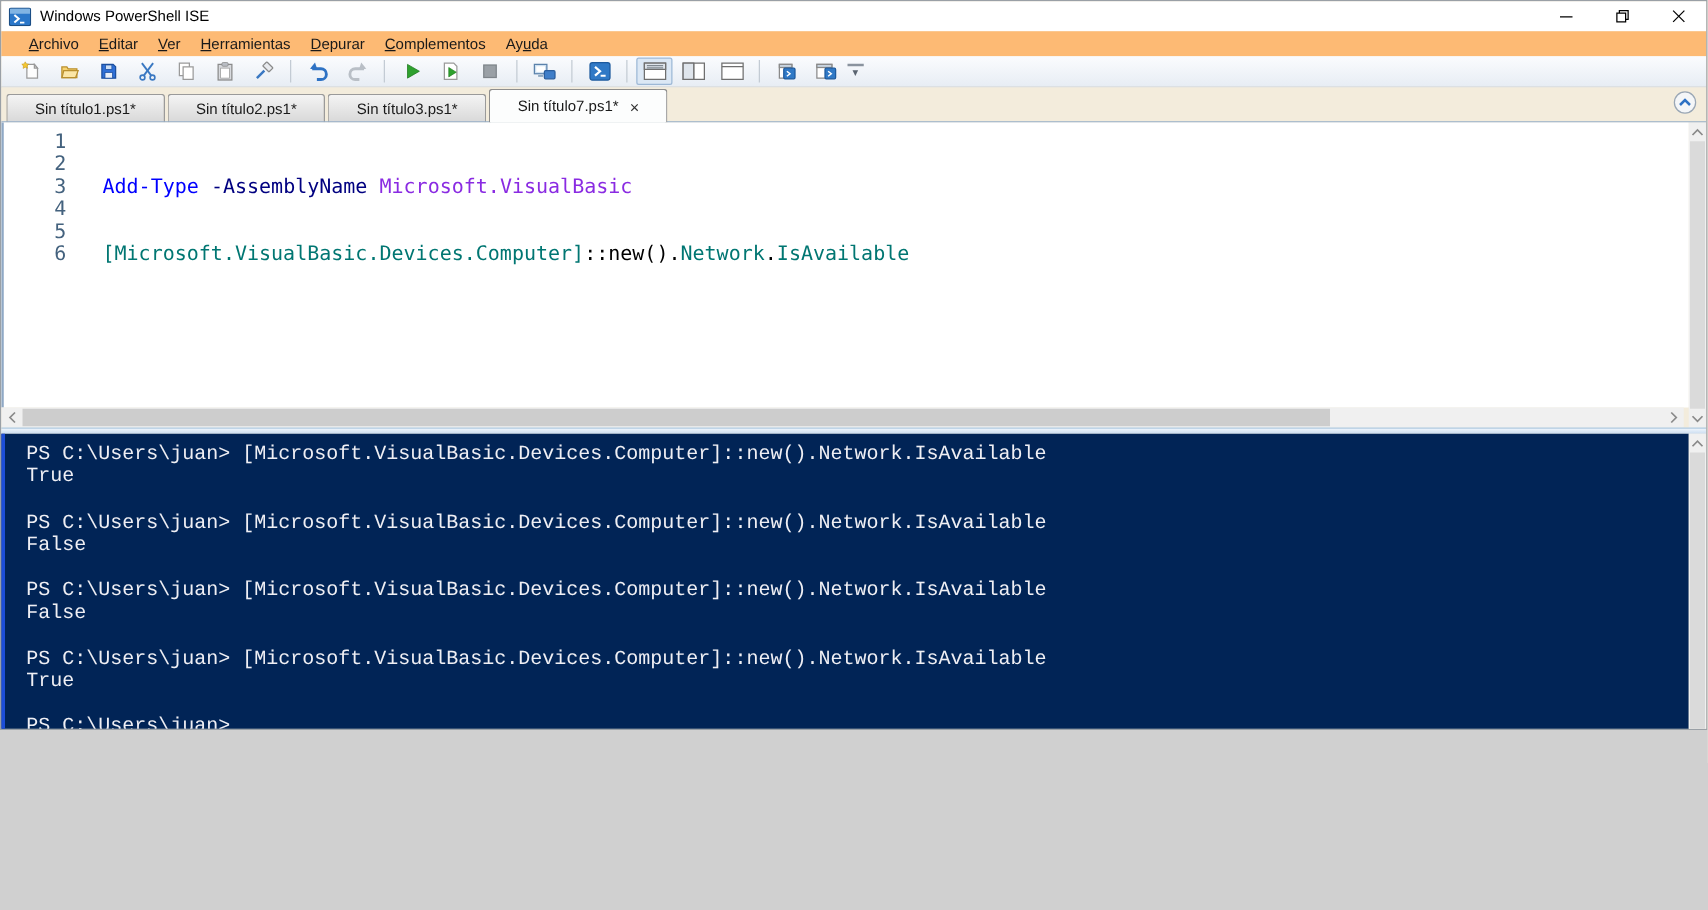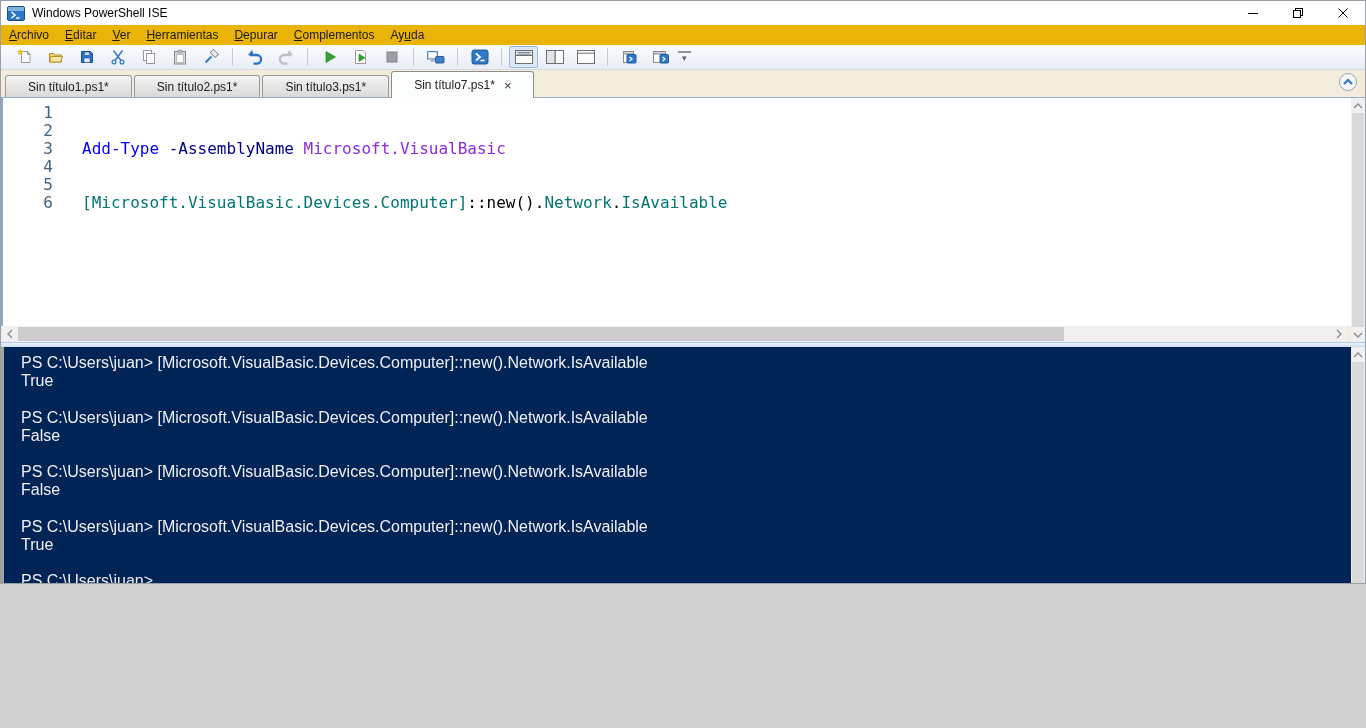--- a/index.html
+++ b/index.html
@@ -10,22 +10,22 @@
     background:#F3ECDC; border:1px solid #9aa0a6; overflow:hidden;
   }
   
   .titlebar { position:absolute; top:0; left:0; right:0; height:24px; background:#ffffff;
     display:flex; align-items:center; padding-left:6px; }
   .titlebar .app-icon { width:18px; height:15px; margin-right:7px; display:flex; }
   .titlebar .title-text { font-size:12px; color:#000; }
   .win-controls { position:absolute; right:0; top:0; height:24px; display:flex; }
   .win-btn { width:45px; height:24px; display:flex; align-items:center; justify-content:center; }
   
-  .menubar { position:absolute; top:24px; left:0; right:0; height:20px; background:#eab308;
-    display:flex; align-items:center; padding-left:0; font-size:12px; color:#1a1a1a; }
+  .menubar { position:absolute; top:24px; left:0; right:0; height:20px; background:#fdba74;
+    display:flex; align-items:center; padding-left:14px; font-size:12px; color:#1a1a1a; }
   .menu-item { padding:2px 8px; cursor:default; }
   .menu-item u { text-decoration:underline; }
   
   .toolbar { position:absolute; top:44px; left:0; right:0; height:25px;
     background:linear-gradient(#FBFCFE,#E7EDF4); border-bottom:1px solid #D5DCE3;
     display:flex; align-items:center; padding-left:8px; }
   .tb-btn { width:29px; height:22px; display:flex; align-items:center; justify-content:center;
     border:1px solid transparent; border-radius:2px; margin:0 1px; }
   .tb-btn.selected { border-color:#9DB8D6; background:#DCE8F5; }
   .tb-sep { width:1px; height:18px; background:#C3CBD4; margin:0 6px; }
@@ -66,22 +66,22 @@
   .vscroll .sb-thumb { position:absolute; left:1px; width:12px; background:#DADADA; }
   .editor-vscroll { top:97px; height:244px; }
   .console-vscroll { top:346px; height:330px; }
   .sb-up { top:0; } .sb-down { bottom:0; }
   
   .splitter { position:absolute; top:341px; left:0; right:0; height:5px;
     background:linear-gradient(#EDF4FC,#CBDDF0); border-top:1px solid #AECCE8; }
   
   .console-pane { position:absolute; top:346px; left:0; right:14px; height:330px;
     background:var(--console-bg,#012456); color:var(--console-text,#EFEFF4);
-    border-left:3px solid #a3a3a3; padding:7px 0 0 17px; overflow:hidden;
-    font-family:Liberation Sans, sans-serif; font-size:16px; line-height:18.2px; }
+    border-left:3px solid #1d4ed8; padding:7px 0 0 17px; overflow:hidden;
+    font-family:Liberation Mono, monospace; font-size:16px; line-height:18.2px; }
   .cline { min-height:18.2px; white-space:pre; }
   
   .statusbar { position:absolute; top:694px; left:0; right:0; height:34px; background:#F0F0F0;
     border-top:1px solid #DDDDDD; display:flex; align-items:flex-end; justify-content:flex-end;
     padding-right:14px; font-size:12px; color:#1a1a1a; }
   .sb-sep { width:1px; height:20px; background:#C6C6C6; margin:0 12px; }
   .linecol { display:flex; gap:10px; }
   .zoom-slider { position:relative; width:132px; height:19px; margin-right:12px; }
   .zoom-slider::before { content:""; position:absolute; left:0; right:0; top:8px; height:2px; background:#ABABAB; }
   .zoom-thumb { position:absolute; left:62px; top:0; width:11px; height:19px;

